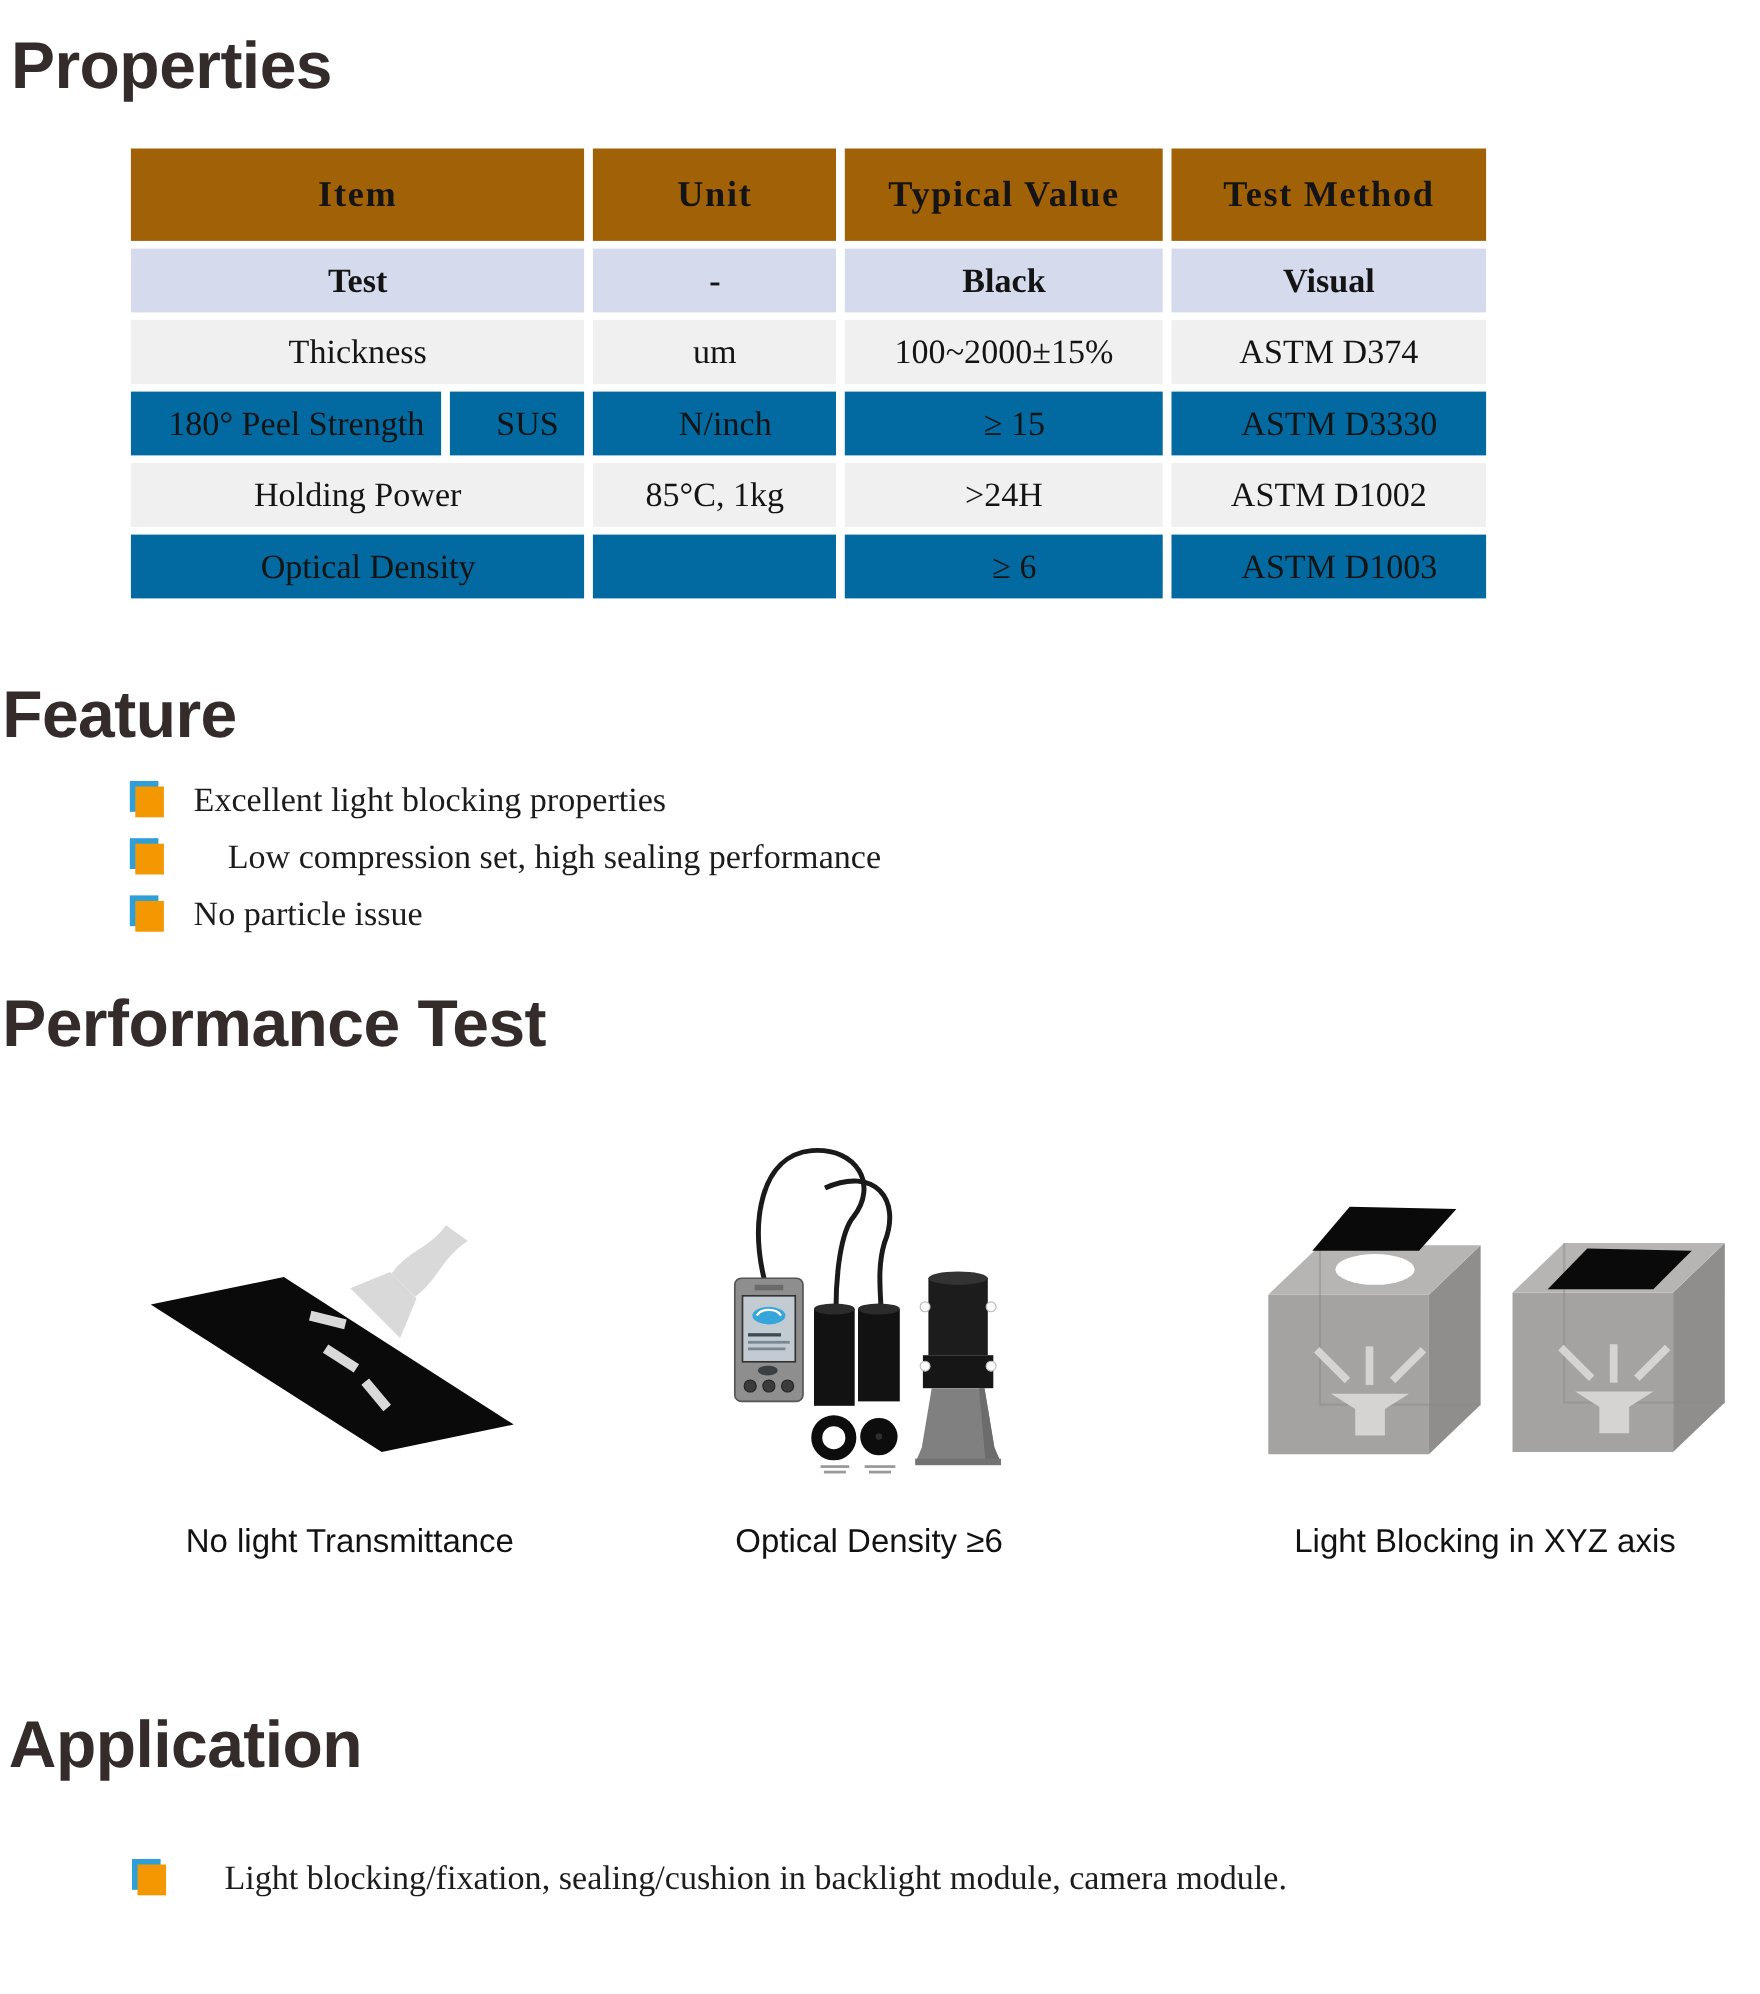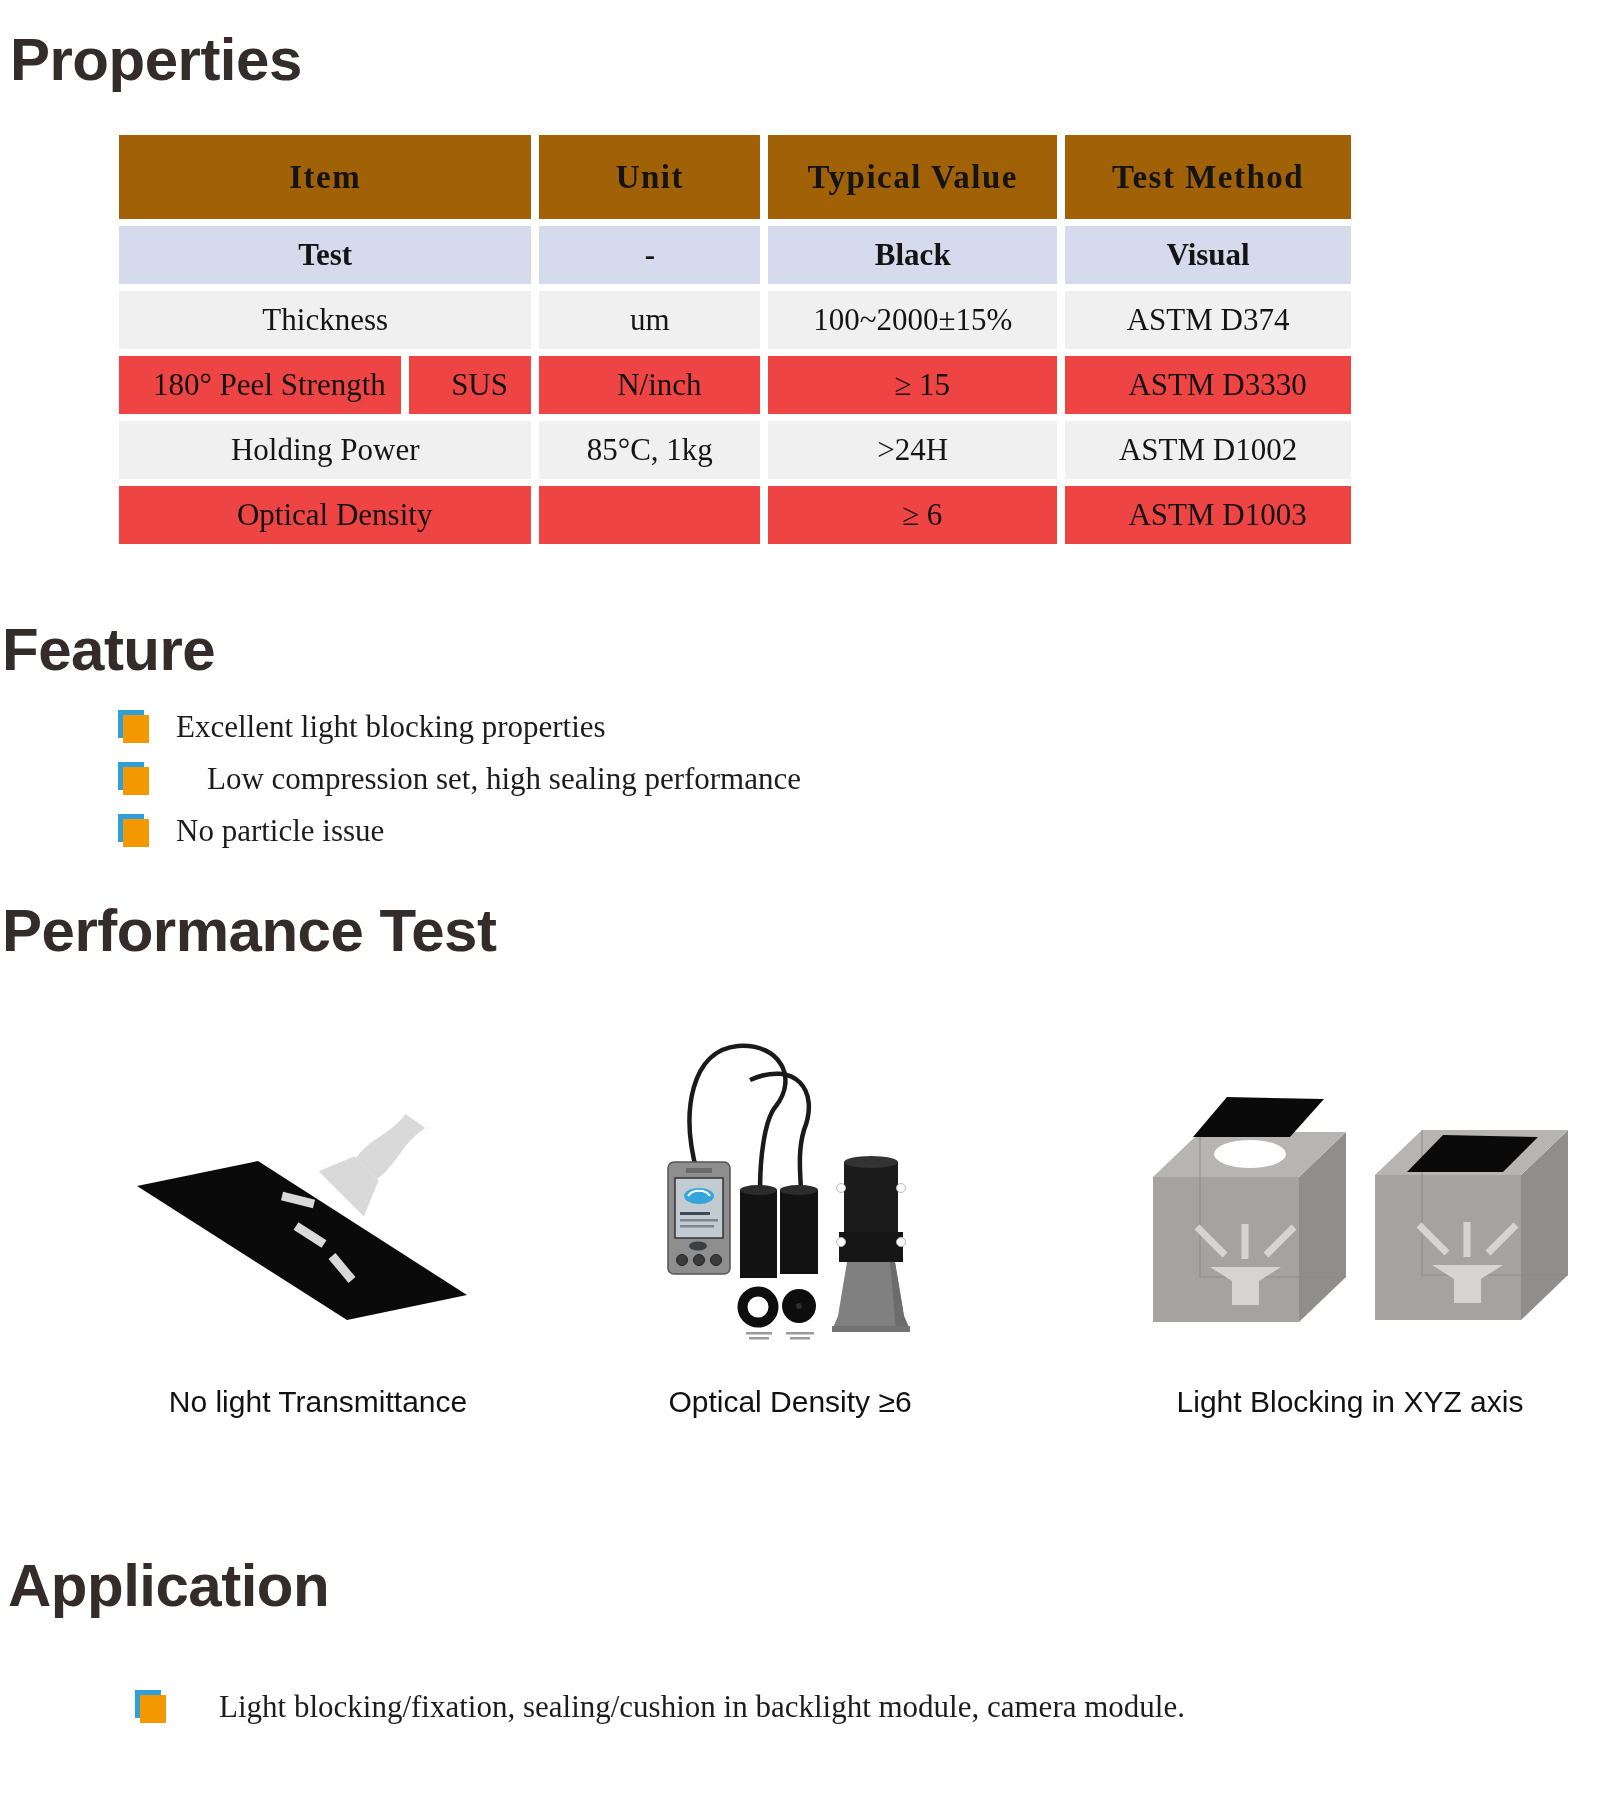--- a/index.html
+++ b/index.html
@@ -22,21 +22,21 @@
   .props-table th,.props-table td{
     text-align:center;vertical-align:middle;
     font-family:"Liberation Serif","DejaVu Serif",serif;
     font-size:31px;color:#141414;padding:0 4px;white-space:nowrap;
   }
   .props-table th{height:84px;font-size:33px;font-weight:700;letter-spacing:1.5px;}
   .props-table td{height:58px;}
   .c-head{background:#a16207;}
   .r-blue td{background:#D5DBEC;font-weight:700;}
   .r-gray td{background:#F0F0F0;}
-  .r-peach td{background:#ef4444;padding-left:23px;}
+  .r-peach td{background:#0369a1;padding-left:23px;}
   
   .bullet-row{position:absolute;display:flex;align-items:flex-start;}
   .bullet{position:relative;width:32px;height:34px;flex:0 0 32px;}
   .bullet .bk{position:absolute;left:0;top:0;width:26px;height:28px;background:#2E9FD9;}
   .bullet .fr{position:absolute;left:5px;top:5px;width:26px;height:28px;background:#F39800;}
   .bullet-text{
     font-family:"Liberation Serif","DejaVu Serif",serif;
     font-size:31px;color:#1c1c1c;line-height:34px;margin-left:26px;white-space:nowrap;
   }
   .app-text{margin-left:52px;}
@@ -223,19 +223,19 @@
     <path d="M57,90 L128,90 L106,104 L106,128 L79,128 L79,104 Z" fill="#D6D4D2"></path>
   </g>
 </svg>
 
 <div class="caption" style="left:118px;width:400px;">No light Transmittance</div>
 <div class="caption" style="left:590px;width:400px;">Optical Density ≥6</div>
 <div class="caption" style="left:1140px;width:420px;">Light Blocking in XYZ axis</div>
 
 <div class="h1" style="left:8px;top:1556px;">Application</div>
 
-<div class="bullet-row" style="left:120px;top:1690px;margin-left:15px;">
+<div class="bullet-row" style="left:120px;top:1690px;">
   <span class="bullet">
       <span class="bk"></span>
       <span class="fr"></span>
     </span>
   <span class="bullet-text app-text">Light blocking/fixation, sealing/cushion in backlight module, camera module.</span>
 </div>
 
 </body></html>

